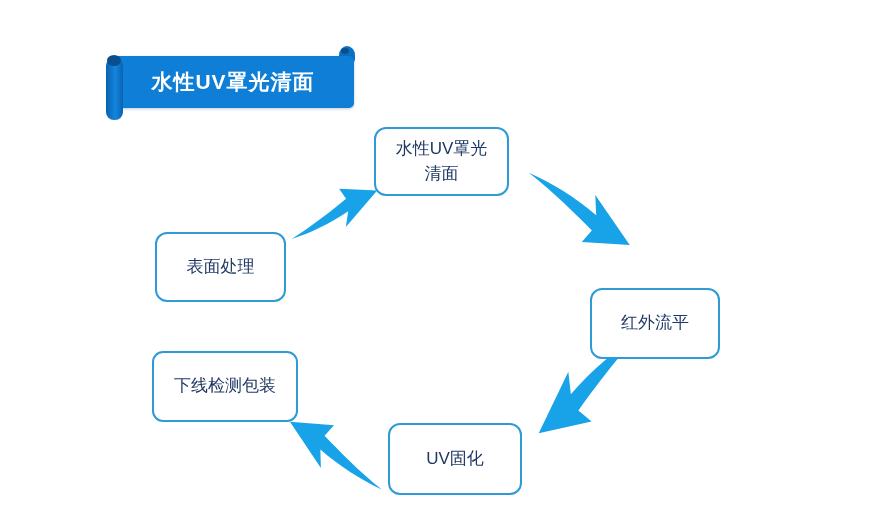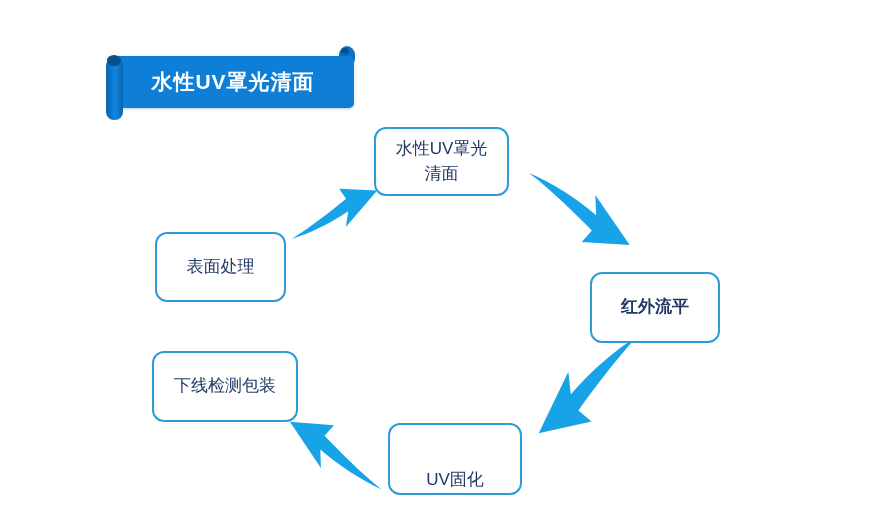--- a/index.html
+++ b/index.html
@@ -79,23 +79,23 @@
     color: #1f3864;
     font-size: 17px;
     line-height: 1.45;
     box-sizing: border-box;
     z-index: 2;
   }
   .node-label { display: inline-block; }
   .node-coat    { left: 374px; top: 127px; width: 135px; height: 69px; }
   .node-coat .node-label { width: 102px; }
   .node-surface { left: 155px; top: 213px; width: 131px; height: 70px; margin-top: 19px; }
-  .node-ir      { left: 590px; top: 272px; width: 130px; height: 71px; font-weight: bold; }
-  .node-pack    { left: 152px; top: 351px; width: 146px; height: 71px; }
-  .node-uv      { left: 388px; top: 423px; width: 134px; height: 72px; align-items: flex-end; }
+  .node-ir      { left: 590px; top: 288px; width: 130px; height: 71px; }
+  .node-pack    { left: 152px; top: 351px; width: 146px; height: 71px; border-radius: 11px; }
+  .node-uv      { left: 388px; top: 423px; width: 134px; height: 72px; }
 
   
   .arrow {
     position: absolute;
     color: #18a3e8;
     z-index: 1;
   }
   .arrow svg { width: 100%; height: 100%; display: block; }
   .arrow-1 { left: 283px; top: 182px; width: 100px; height: 57px; transform: rotate(-18deg); }
   .arrow-2 { left: 514px; top: 178px; width: 126px; height: 72px; transform: rotate(24deg) scaleY(-1); }

